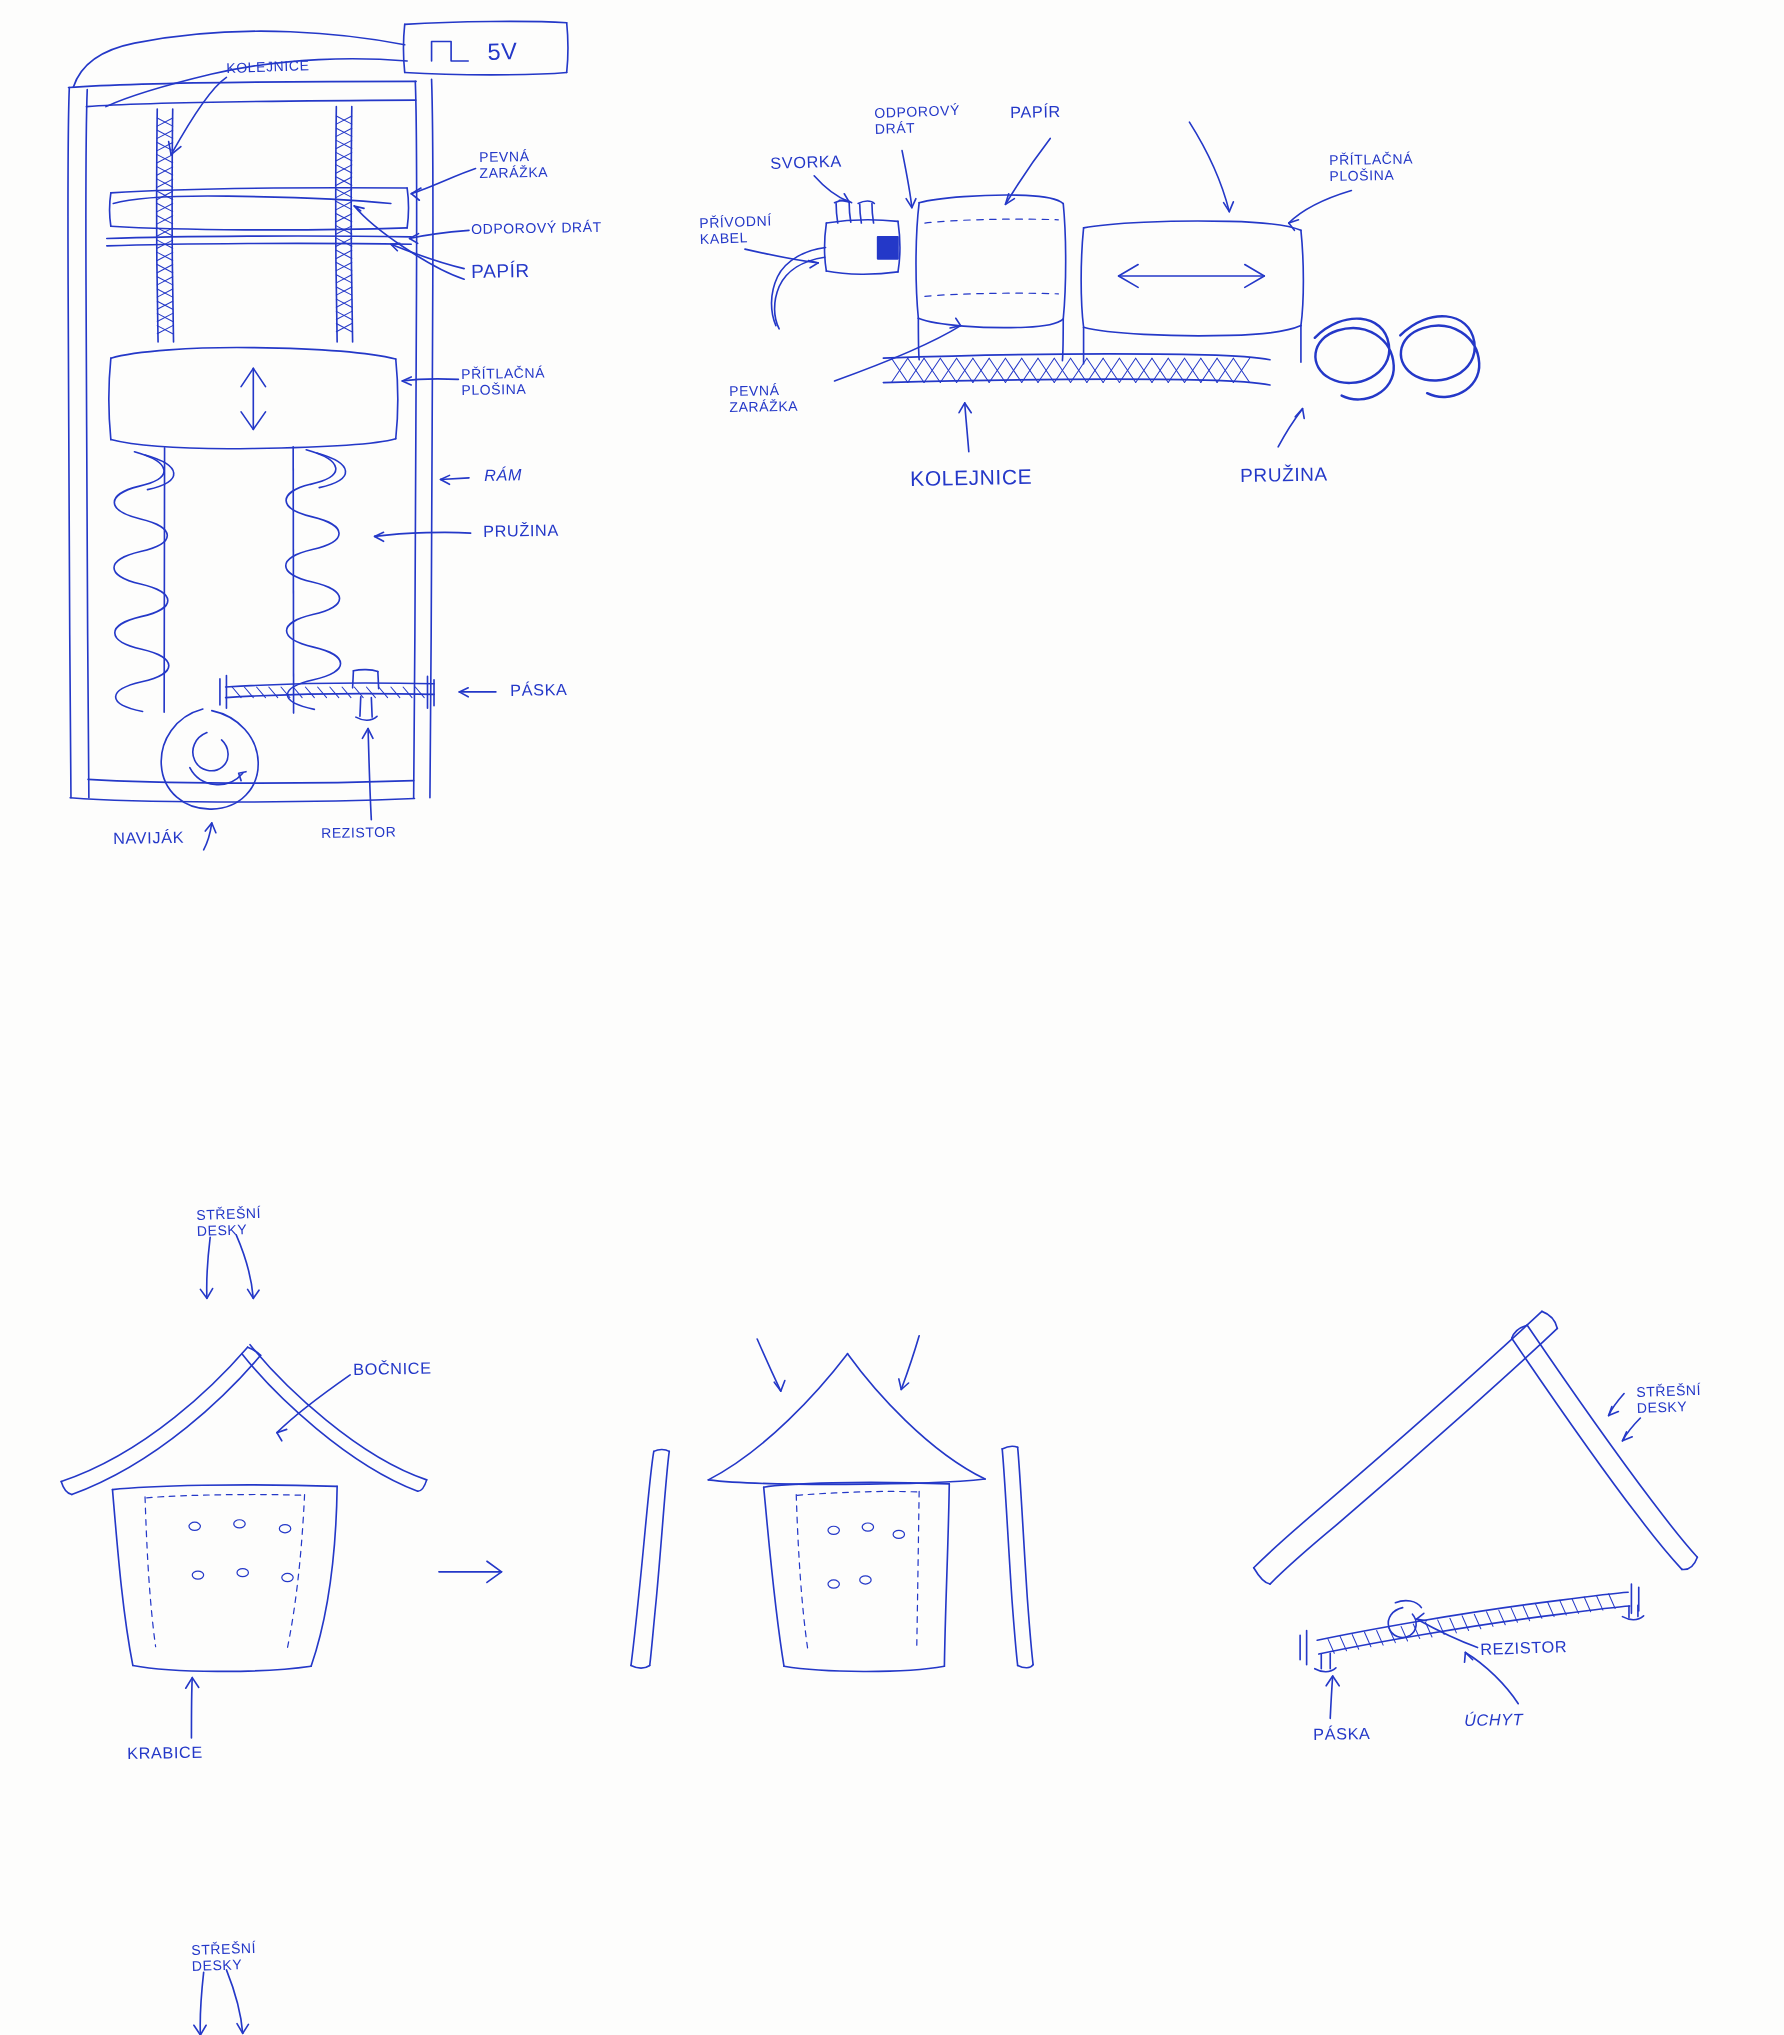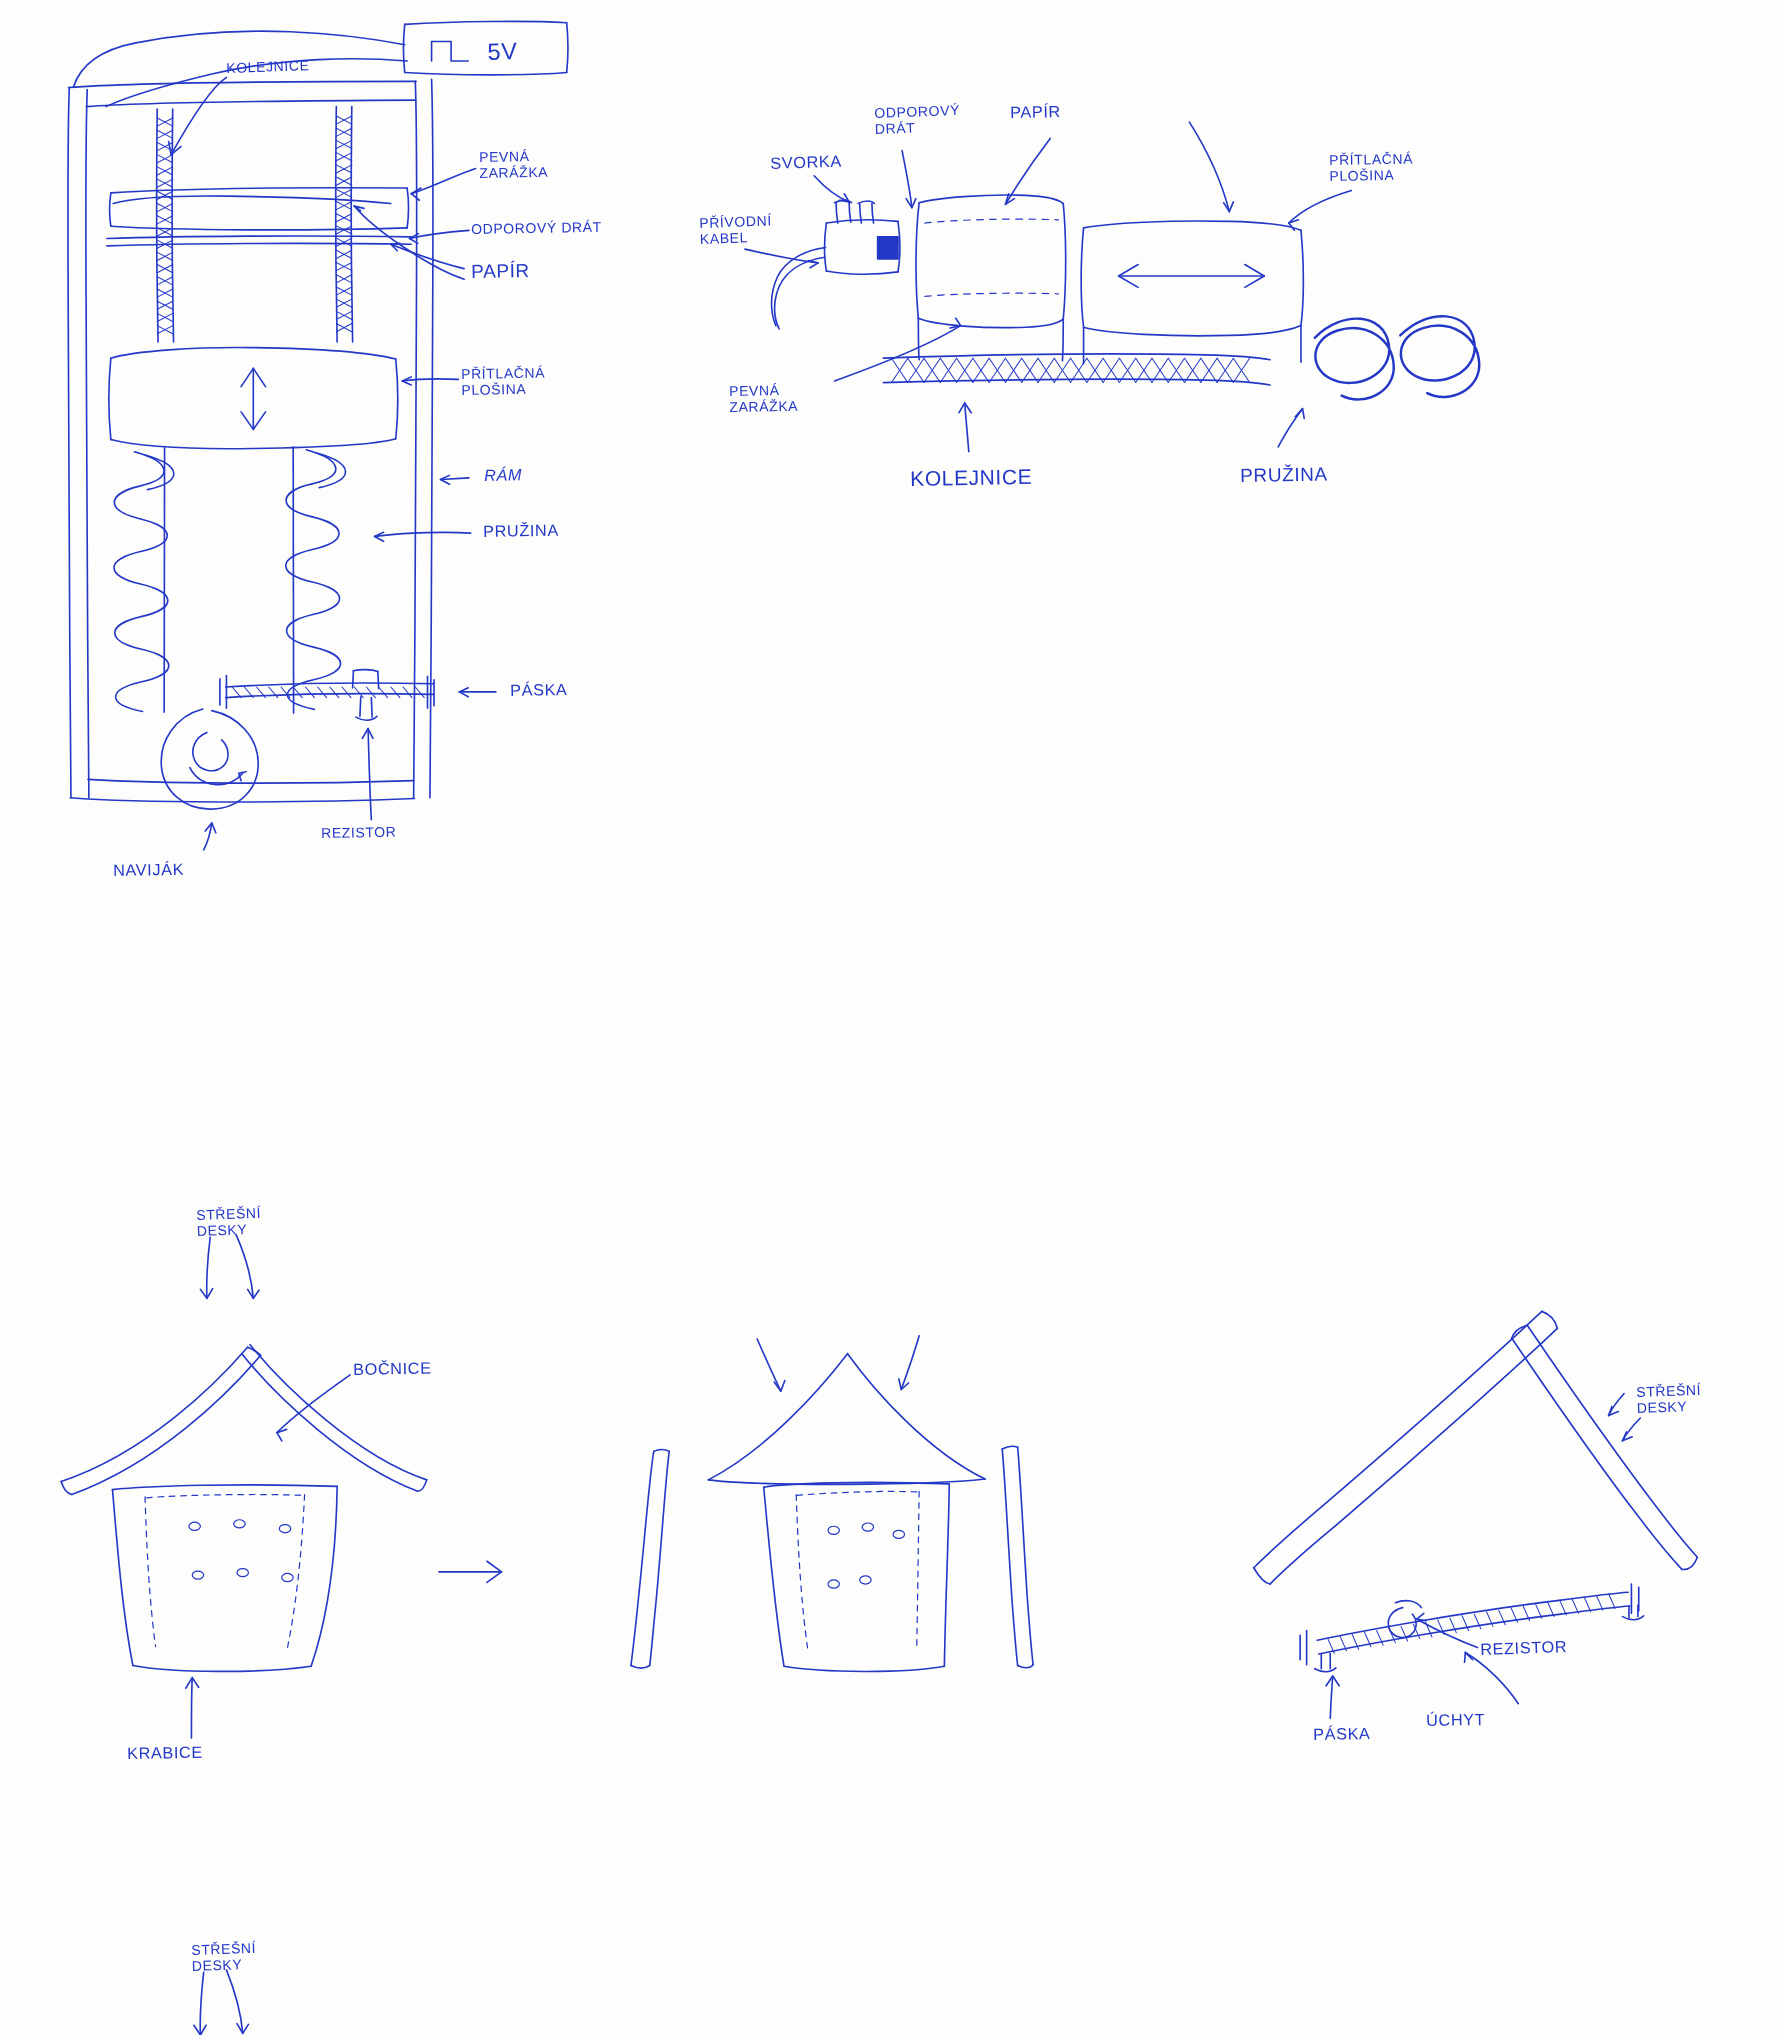--- a/index.html
+++ b/index.html
@@ -437,21 +437,21 @@
   <div class="lbl s2" style="left:226px; top:60px; transform:rotate(-2deg);">KOLEJNICE</div>
   <div class="lbl s2" style="left:479px; top:149px; transform:rotate(-1deg);">PEVNÁ
 ZARÁŽKA</div>
   <div class="lbl s2" style="left:471px; top:221px; transform:rotate(-1deg);">ODPOROVÝ DRÁT</div>
   <div class="lbl s4" style="left:471px; top:261px; transform:rotate(-1deg);">PAPÍR</div>
   <div class="lbl s2" style="left:461px; top:366px; transform:rotate(-1deg);">PŘÍTLAČNÁ
 PLOŠINA</div>
   <div class="lbl s3" style="left:484px; top:466px; transform:rotate(-1deg);font-style:italic;">RÁM</div>
   <div class="lbl s3" style="left:483px; top:522px; transform:rotate(-1deg);">PRUŽINA</div>
   <div class="lbl s3" style="left:510px; top:681px; transform:rotate(-1deg);">PÁSKA</div>
-  <div class="lbl s3" style="left:113px; top:829px; transform:rotate(-1deg);margin-top:32px;">NAVIJÁK</div>
+  <div class="lbl s3" style="left:113px; top:829px; transform:rotate(-1deg);">NAVIJÁK</div>
   <div class="lbl s2" style="left:321px; top:825px; transform:rotate(-1deg);">REZISTOR</div>
 
   <div class="lbl s3" style="left:770px; top:154px; transform:rotate(-2deg);">SVORKA</div>
   <div class="lbl s2" style="left:874px; top:105px; transform:rotate(-2deg);">ODPOROVÝ
 DRÁT</div>
   <div class="lbl s3" style="left:1010px; top:103px; transform:rotate(-1deg);">PAPÍR</div>
   <div class="lbl s2" style="left:1329px; top:152px; transform:rotate(-1deg);">PŘÍTLAČNÁ
 PLOŠINA</div>
   <div class="lbl s2" style="left:699px; top:215px; transform:rotate(-2deg);">PŘÍVODNÍ
 KABEL</div>
@@ -462,19 +462,19 @@
 
   <div class="lbl s2" style="left:196px; top:1207px; transform:rotate(-2deg);">STŘEŠNÍ
 DESKY</div>
   <div class="lbl s3" style="left:353px; top:1360px; transform:rotate(-1deg);">BOČNICE</div>
   <div class="lbl s3" style="left:127px; top:1744px; transform:rotate(-1deg);">KRABICE</div>
 
   <div class="lbl s2" style="left:1636px; top:1384px; transform:rotate(-2deg);">STŘEŠNÍ
 DESKY</div>
   <div class="lbl s3" style="left:1480px; top:1640px; transform:rotate(-2deg);">REZISTOR</div>
   <div class="lbl s3" style="left:1313px; top:1725px; transform:rotate(-1deg);">PÁSKA</div>
-  <div class="lbl s3" style="left:1426px; top:1711px; transform:rotate(-1deg);">ÚCHYT</div>
+  <div class="lbl s3" style="left:1464px; top:1711px; transform:rotate(-1deg);font-style:italic;">ÚCHYT</div>
 
   <div class="lbl s2" style="left:191px; top:1942px; transform:rotate(-2deg);">STŘEŠNÍ
 DESKY</div>
 
 </div>
 
 
 </body></html>

